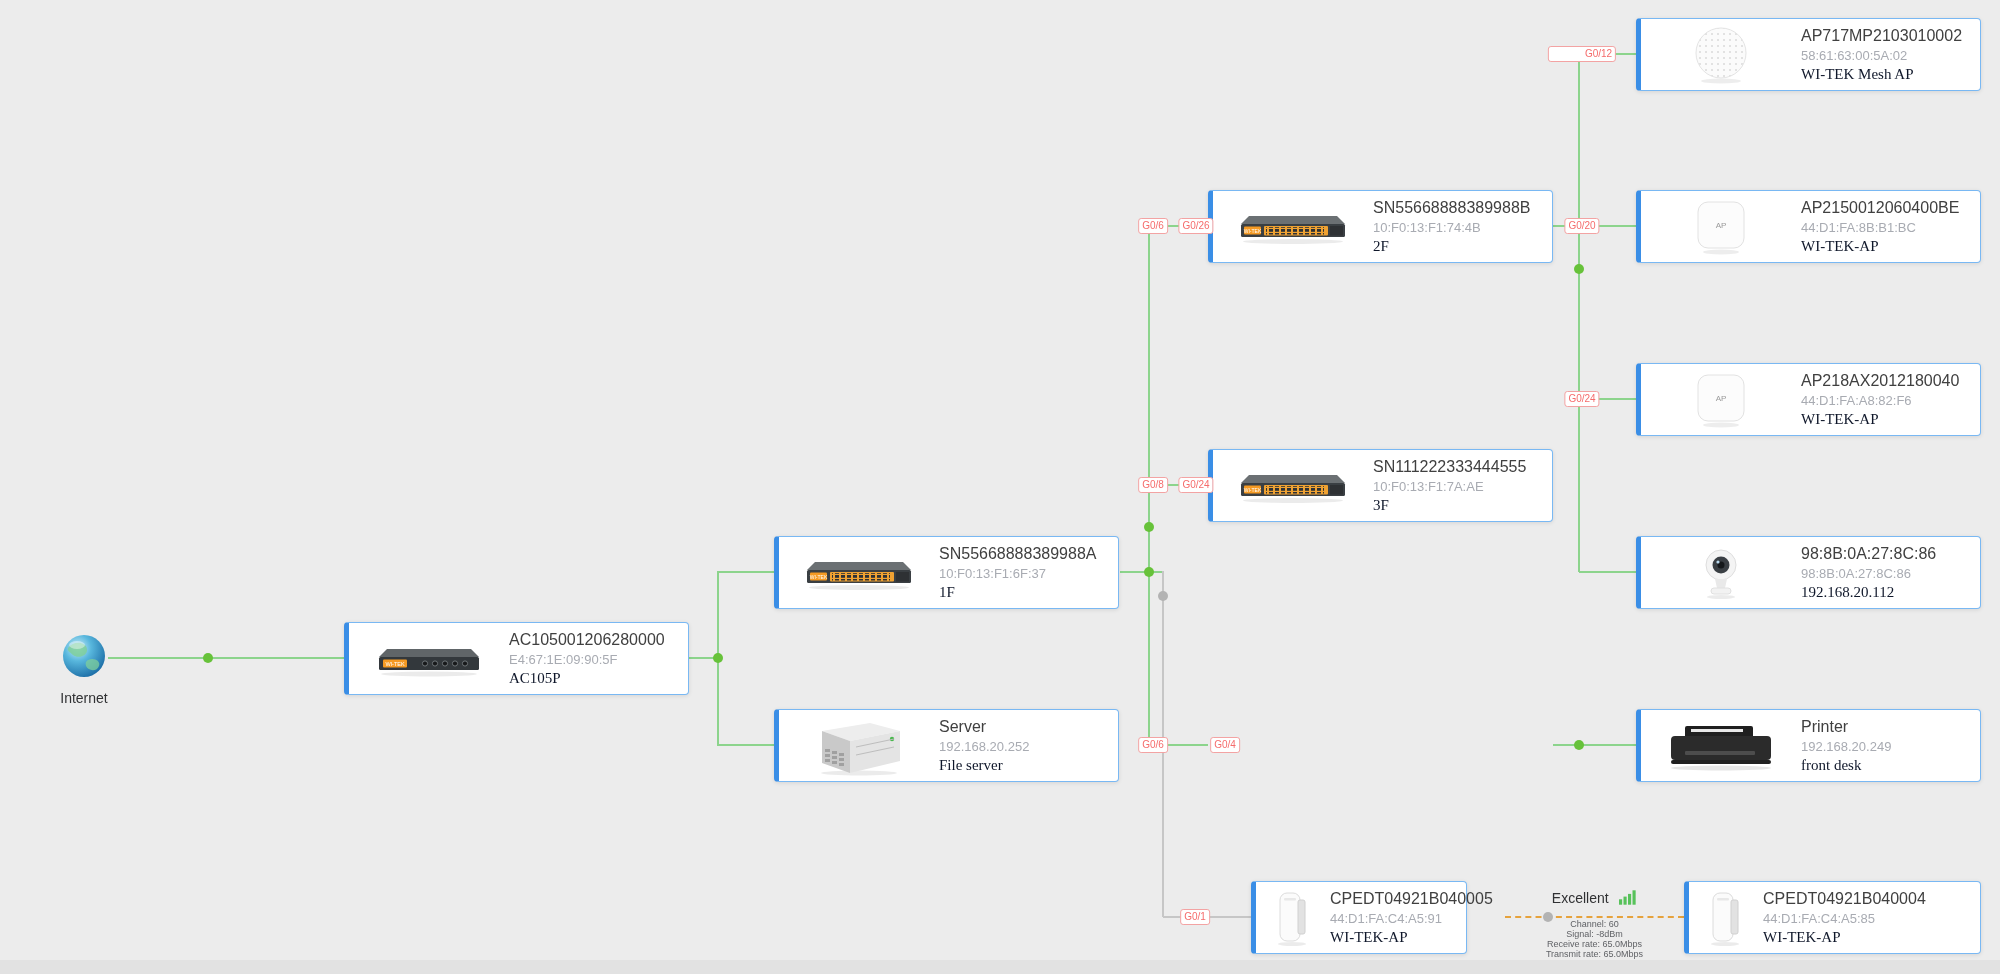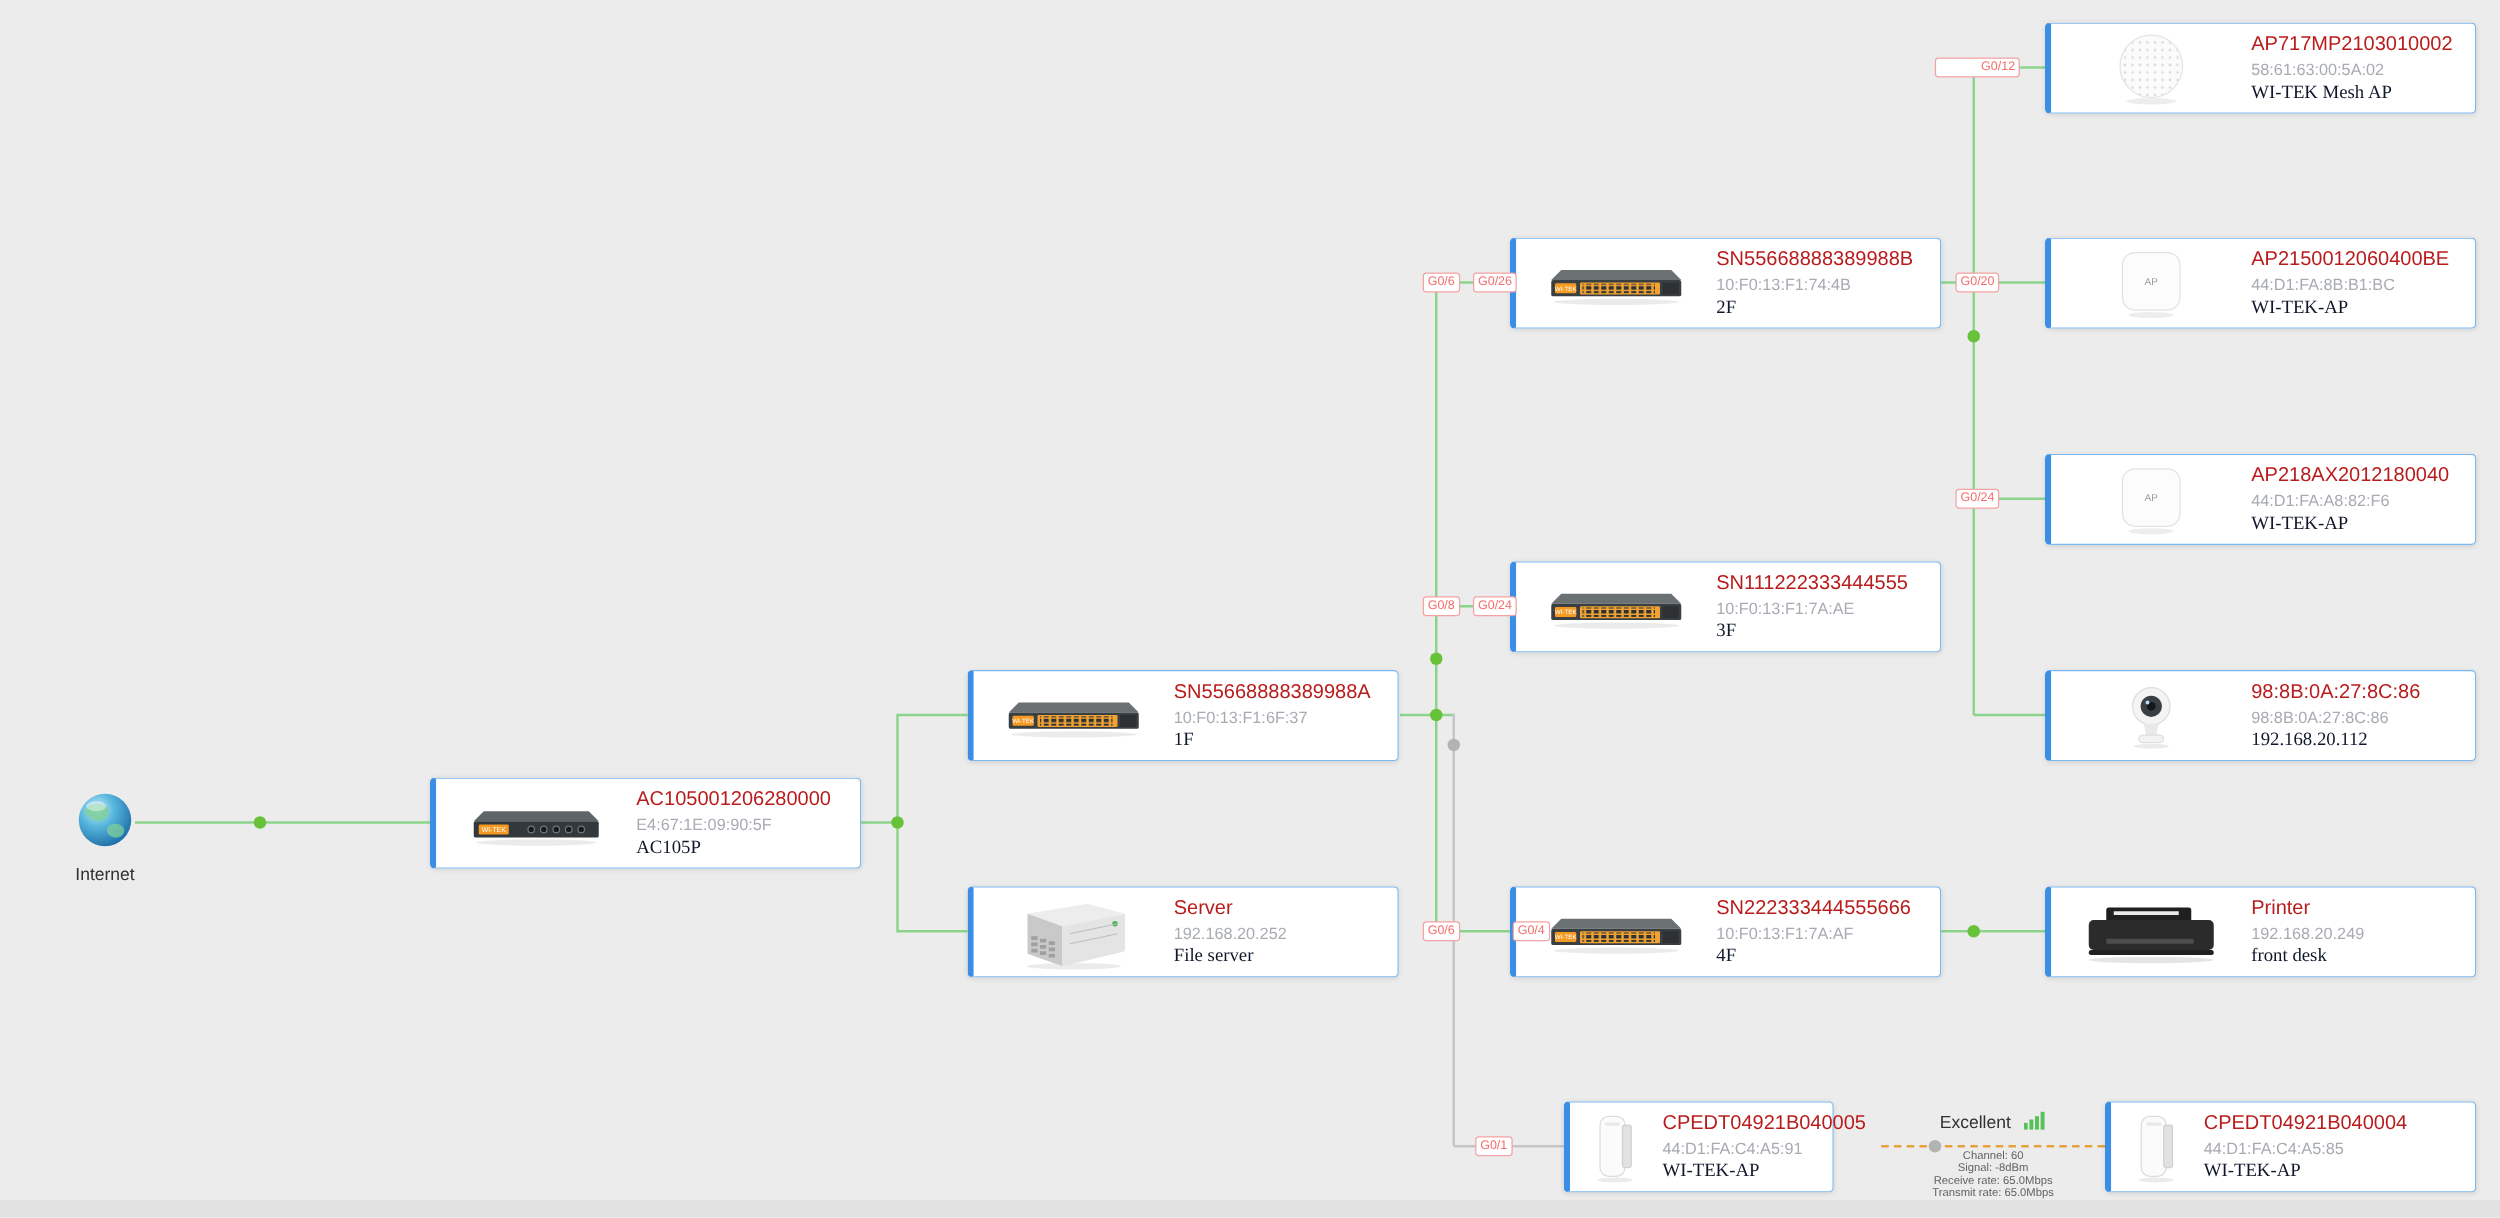--- a/index.html
+++ b/index.html
@@ -7,21 +7,21 @@
   body { font-family: "Liberation Sans", sans-serif; background:#ececec; }
   .canvas { position:relative; width:2000px; height:974px; background:#ececec; overflow:hidden; }
 
   
   .card { position:absolute; width:345px; height:73px; background:#fff;
           border:1px solid #79b8f3; border-left:5px solid #3a8ee6; border-radius:4px;
           display:flex; align-items:center; box-shadow:0 1px 4px rgba(0,0,0,.10); cursor:pointer; }
   .card .img { width:160px; flex:0 0 auto; display:flex; align-items:center; justify-content:center; }
   .card.small .img { width:74px; }
   .card .txt { display:flex; flex-direction:column; justify-content:center; gap:3px; min-width:0; }
-  .t1 { font-size:16px; color:#b91c1c; white-space:nowrap; }
+  .t1 { font-size:16px; color:#404040; white-space:nowrap; }
   .t2 { font-size:13px; color:#a8abb2; white-space:nowrap; }
   .t3 { font-size:15px; color:#0f172a; white-space:nowrap;font-family:Liberation Serif, serif; }
 
   
   .hline,.vline { position:absolute; background:#8cd48c; }
   .hline { height:2px; } .vline { width:2px; }
   .grayline { background:#c6c6c6; }
   .dashed { position:absolute; height:0; border-top:2px dashed #e6a23c; }
   .dot { position:absolute; width:10px; height:10px; border-radius:50%; background:#67c23a;
          transform:translate(-50%,-50%); z-index:3; }
@@ -268,32 +268,20 @@
           <use href="#sym-switch"></use>
         </svg>
       </div>
     <div class="txt">
       <div class="t1">SN111222333444555</div>
       <div class="t2">10:F0:13:F1:7A:AE</div>
       <div class="t3">3F</div>
     </div>
   </div>
 
-  <div class="card" style="left:1208px;top:709px;">
-    <div class="img">
-        <svg width="120" height="44">
-          <use href="#sym-switch"></use>
-        </svg>
-      </div>
-    <div class="txt">
-      <div class="t1">SN222333444555666</div>
-      <div class="t2">10:F0:13:F1:7A:AF</div>
-      <div class="t3">4F</div>
-    </div>
-  </div>
 
   <div class="card small" style="left:1251px;top:881px;width:216px;">
     <div class="img">
         <svg width="50" height="60">
           <use href="#sym-cpe"></use>
         </svg>
       </div>
     <div class="txt">
       <div class="t1">CPEDT04921B040005</div>
       <div class="t2">44:D1:FA:C4:A5:91</div>

